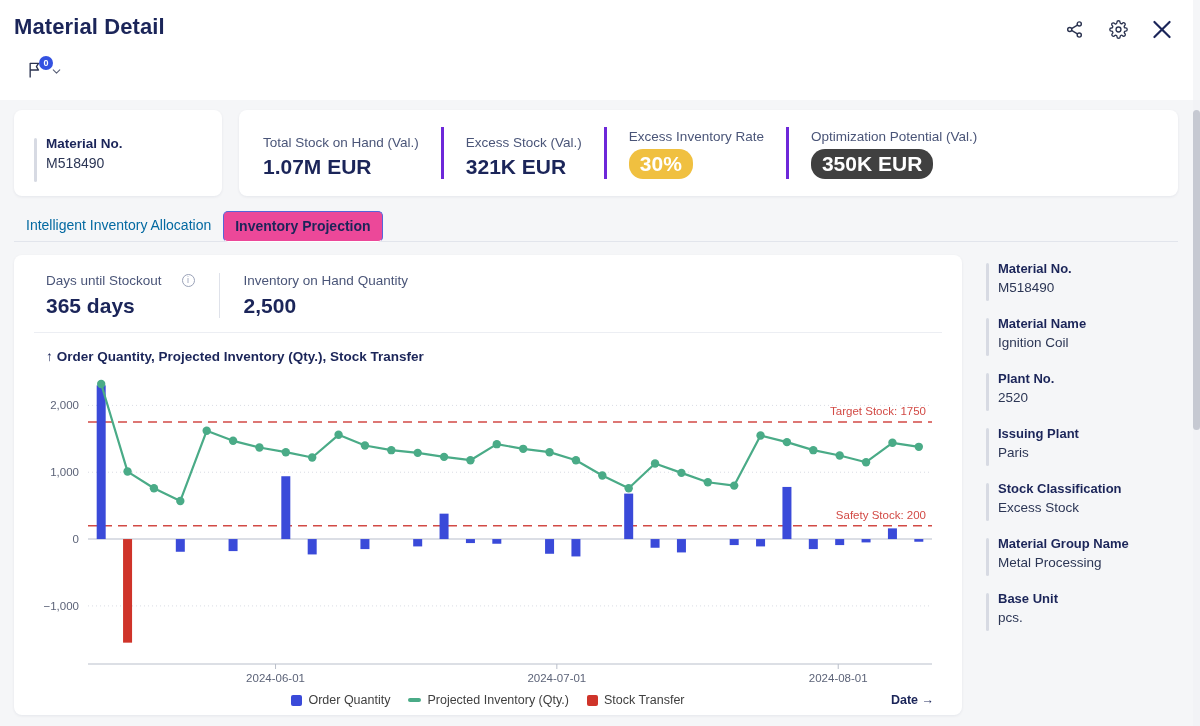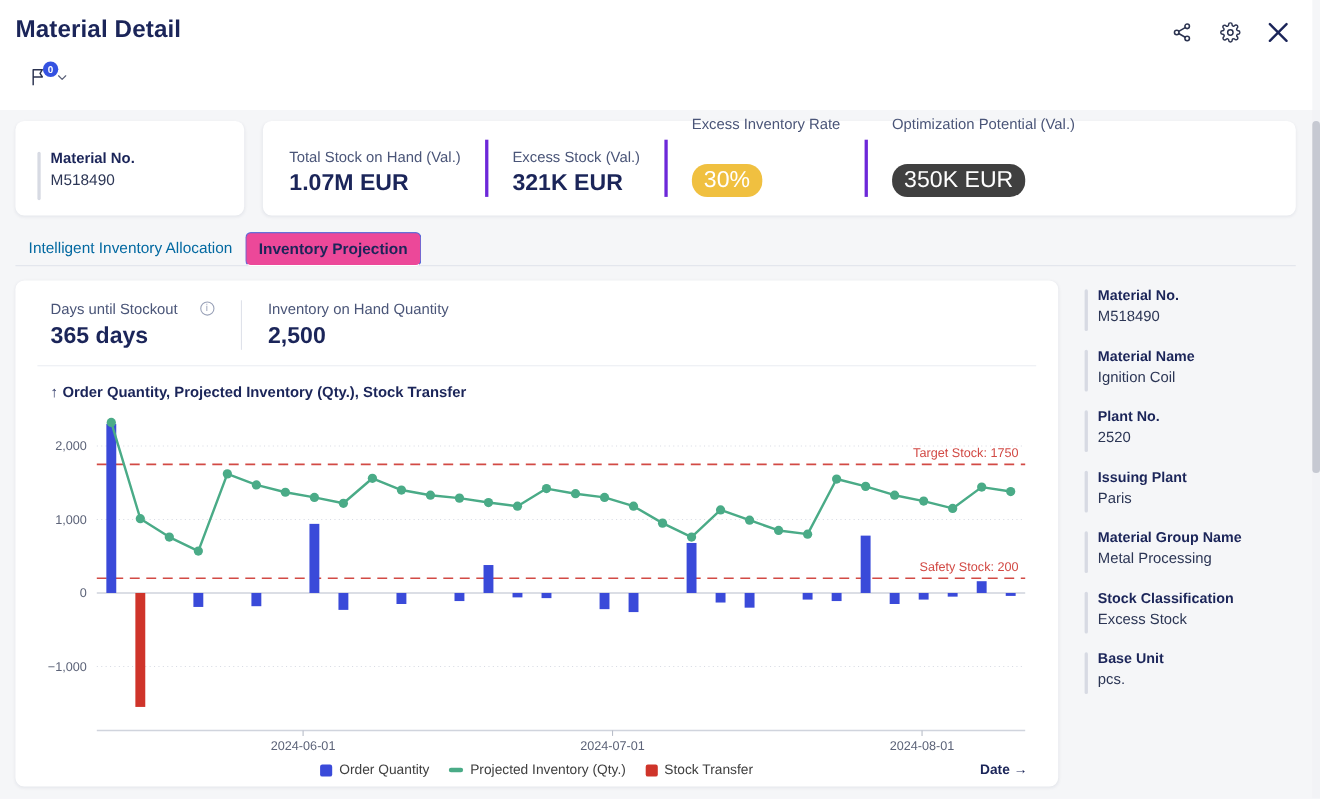--- a/index.html
+++ b/index.html
@@ -56,21 +56,21 @@
   .kpi-value { font-size: 21px; font-weight: bold; color: #1b2559; white-space: nowrap; }
   .mat-accent {
     position: absolute; left: 0; top: 2px; width: 3px; height: 44px;
     background: #d7dae3; border-radius: 2px;
   }
   .mat-block { position: relative; padding-left: 12px; }
   .mat-label { font-size: 13.5px; font-weight: bold; color: #1b2559; margin-bottom: 4px; }
   .mat-val { font-size: 14px; color: #2c3655; }
   .pill {
     display: inline-block; border-radius: 14px; padding: 2px 11px;
-    color: #fff; font-size: 21px; font-weight: normal; line-height: 26px; margin-top: 24px;
+    color: #fff; font-size: 21px; font-weight: bold; line-height: 26px;
   }
   .pill.amber { background: #f0c040; }
   .pill.gray  { background: #404040; }
 
   
   .tabs {
     position: absolute; top: 208px; left: 14px; width: 1164px; height: 34px;
     display: flex; align-items: flex-end; border-bottom: 1px solid #e2e5ec;
   }
   .tab {
@@ -360,30 +360,30 @@
         <div class="detail-label">Plant No.</div>
         <div class="detail-value">2520</div>
       </div>
       <div class="detail-field">
         <span class="detail-accent"></span>
         <div class="detail-label">Issuing Plant</div>
         <div class="detail-value">Paris</div>
       </div>
       <div class="detail-field">
         <span class="detail-accent"></span>
+        <div class="detail-label">Stock Classification</div>
+        <div class="detail-value">Excess Stock</div>
+      </div>
+      <div class="detail-field">
+        <span class="detail-accent"></span>
         <div class="detail-label">Material Group Name</div>
         <div class="detail-value">Metal Processing</div>
       </div>
       <div class="detail-field">
         <span class="detail-accent"></span>
-        <div class="detail-label">Stock Classification</div>
-        <div class="detail-value">Excess Stock</div>
-      </div>
-      <div class="detail-field">
-        <span class="detail-accent"></span>
         <div class="detail-label">Base Unit</div>
         <div class="detail-value">pcs.</div>
       </div>
     </div>
   </div>
 
   <div class="vscroll-outer">
     <div class="vscroll-thumb"></div>
   </div>
 

